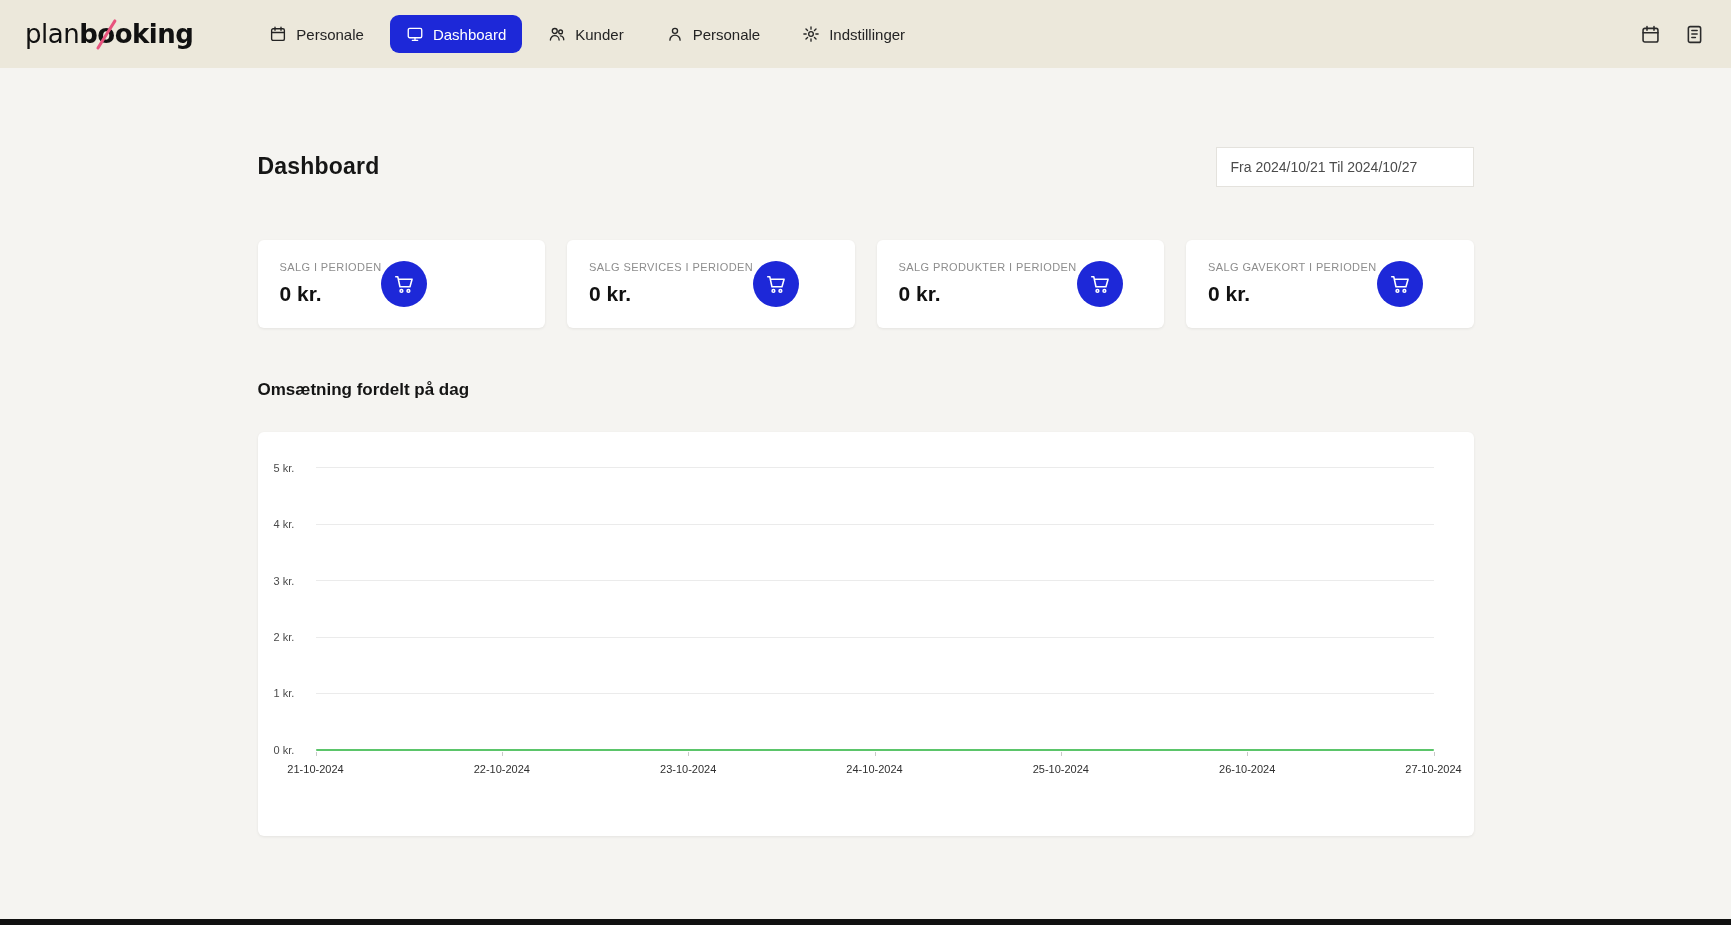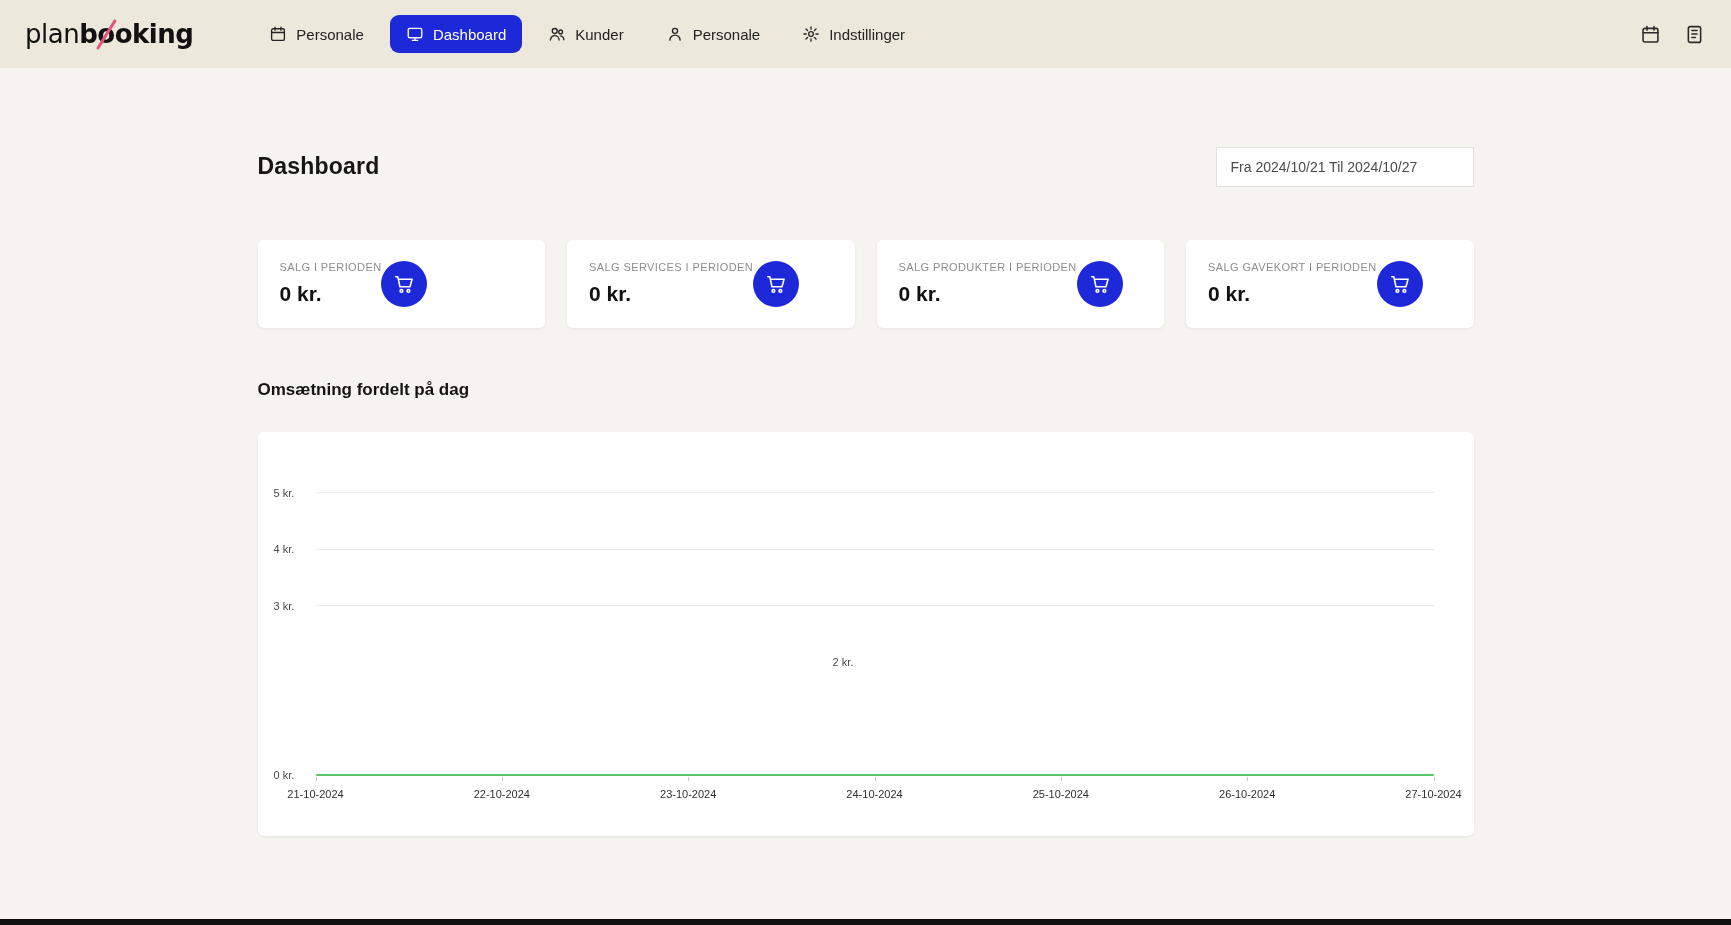--- a/index.html
+++ b/index.html
@@ -106,32 +106,32 @@
     flex: none;
   }
   .card-bubble svg { width: 22px; height: 22px; display: block; }
 
   
   .section-title { font-size: 17px; font-weight: 700; color: #141414; margin-bottom: 32px; }
   .chart-card {
     background: #ffffff;
     border-radius: 6px;
     box-shadow: 0 1px 3px rgba(0,0,0,0.07);
-    padding: 61px 40px 30px 16px;
+    padding: 36px 40px 30px 16px;
     height: 404px;
   }
   .chart-grid { position: relative; height: 282px; }
   .tick-row {
     position: absolute; left: 0; right: 0;
     display: flex; align-items: center;
     transform: translateY(-50%);
   }
   .tick-row .ylabel { width: 42px; font-size: 11px; color: #4a4a4a; flex: none; }
   .tick-row .gridline { flex: 1; height: 1px; background: #ebebeb; }
-  .t0 { top: 0%; } .t1 { top: 20%; } .t2 { top: 40%; } .t3 { top: 60%; flex-direction: column; } .t4 { top: 80%; } .t5 { top: 100%; }
+  .t0 { top: 0%; } .t1 { top: 20%; } .t2 { top: 40%; } .t3 { top: 60%; } .t4 { top: 80%; } .t5 { top: 100%; }
   .series-line {
     position: absolute;
     left: 42px; right: 0; top: 100%;
     height: 2px;
     background: var(--line, #5bc56a);
     border-radius: 2px;
     transform: translateY(-50%);
   }
   .xticks { position: relative; margin-left: 42px; height: 5px; }
   .xtick { position: absolute; top: 2px; width: 1px; height: 4px; background: #c9c9c9; }
@@ -296,20 +296,24 @@
           <span class="gridline"></span>
       </div>
       <div class="tick-row t2">
         <span class="ylabel">3 kr.</span>
           <span class="gridline"></span>
       </div>
       <div class="tick-row t3">
         <span class="ylabel">2 kr.</span>
           <span class="gridline"></span>
       </div>
+      <div class="tick-row t4">
+        <span class="ylabel">1 kr.</span>
+          <span class="gridline"></span>
+      </div>
       <div class="tick-row t5">
         <span class="ylabel">0 kr.</span>
           <span class="gridline"></span>
       </div>
       <div class="series-line"></div>
     </div>
 
     <div class="xticks">
       <span class="xtick p0"></span>
       <span class="xtick p1"></span>

